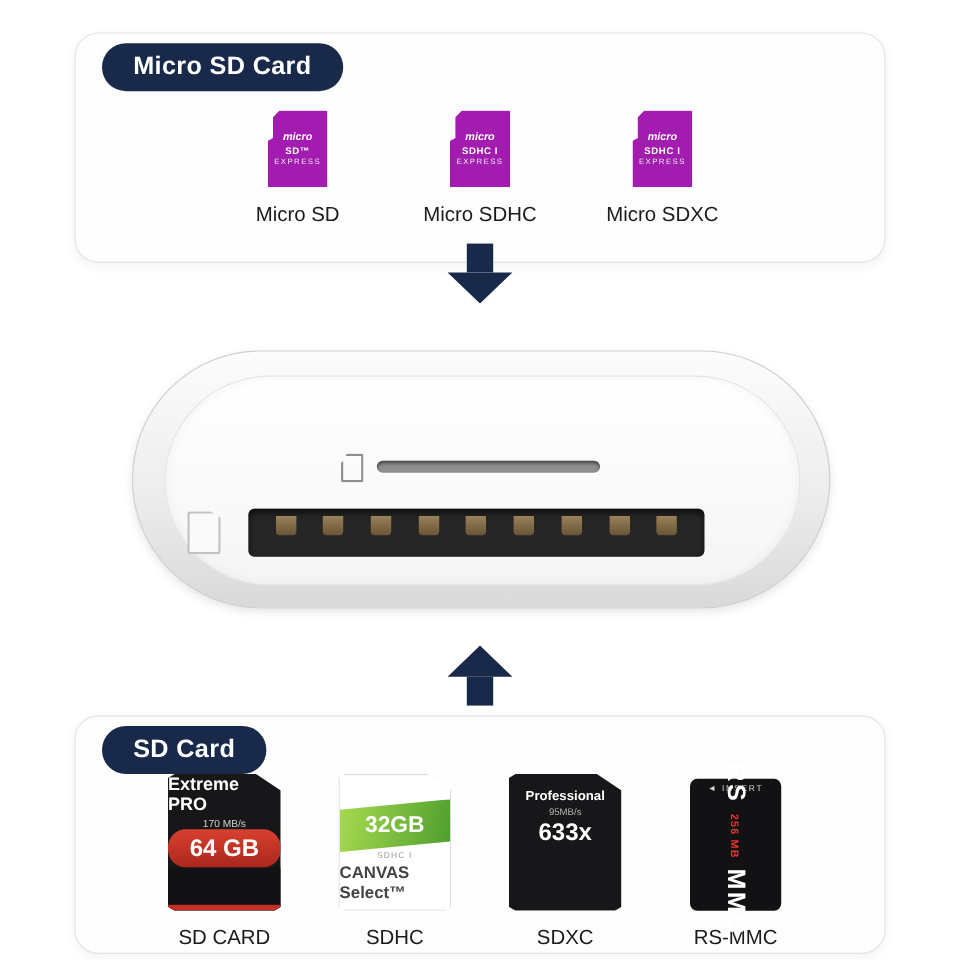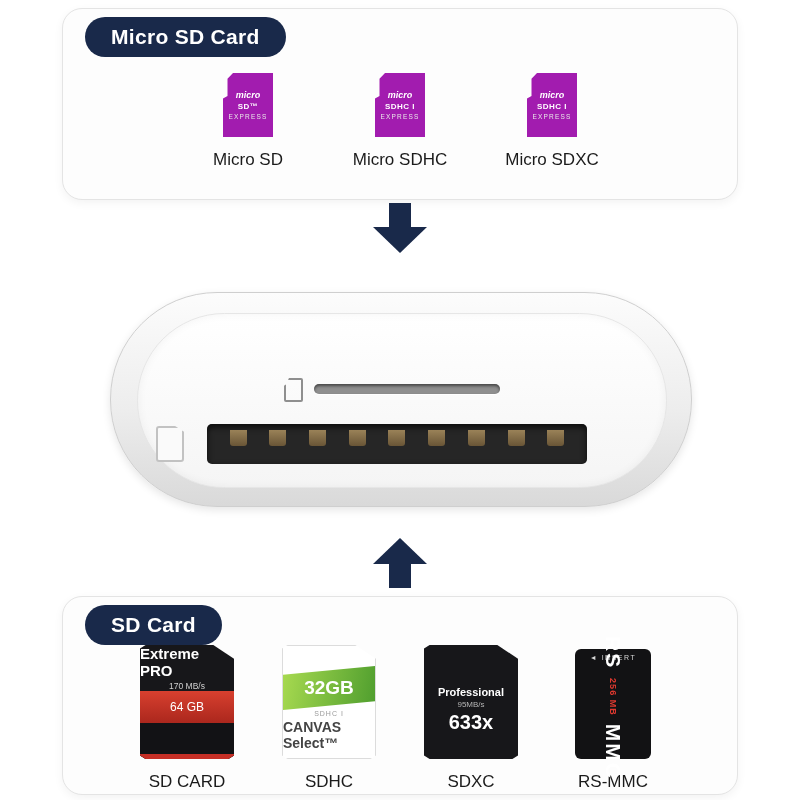--- a/index.html
+++ b/index.html
@@ -1,21 +1,21 @@
 <!DOCTYPE html>
 <html><head>
 <meta charset="utf-8">
 <style>
   html,body{margin:0;padding:0;background:#ffffff;}
   body{width:800px;height:800px;position:relative;font-family:"Liberation Sans",sans-serif;overflow:hidden;}
 
   
   .panel{position:absolute;left:62px;width:674px;background:#fdfdfd;border:1px solid #e4e4e4;
          border-radius:20px;box-shadow:0 3px 10px rgba(0,0,0,0.05);}
-  .panel.top{top:8px;height:190px;}
+  .panel.top{top:27px;height:190px;}
   .panel.bottom{top:596px;height:197px;}
   .badge{position:absolute;left:22px;top:8px;background:#19294a;color:#fff;font-weight:bold;
          font-size:21px;letter-spacing:.3px;padding:8px 26px;border-radius:24px;}
 
   
   .micro-row{position:absolute;left:0;right:0;top:64px;display:flex;justify-content:center;gap:34px;}
   .micro-group{display:flex;flex-direction:column;align-items:center;width:118px;}
   .micro-card{width:50px;height:64px;background:#a21caf;color:#fff;display:flex;flex-direction:column;
               align-items:center;justify-content:center;gap:2px;
               clip-path:polygon(20% 0,100% 0,100% 100%,0 100%,0 40%,9% 36%,9% 9%);}
@@ -55,35 +55,35 @@
   
   .sd-row{position:absolute;left:0;right:0;top:48px;display:flex;justify-content:center;gap:38px;align-items:flex-end;}
   .sd-group{display:flex;flex-direction:column;align-items:center;width:104px;}
   .sd-card{width:94px;height:114px;display:flex;flex-direction:column;overflow:hidden;
            clip-path:polygon(6% 0,78% 0,100% 12%,100% 97%,94% 100%,6% 100%,0 97%,0 3%);}
   
   .sandisk{background:#17171a;}
   .sk-top{height:46px;display:flex;flex-direction:column;align-items:center;justify-content:center;gap:2px;}
   .sk-brand{color:#fff;font-weight:bold;font-size:15px;}
   .sk-speed{color:#cfcfcf;font-size:8.5px;}
-  .sk-band{height:32px;background:linear-gradient(180deg,#d8402f,#ab271d);color:#fff;font-weight:normal;
-           font-size:12px;display:flex;align-items:center;justify-content:center;}
+  .sk-band{height:32px;background:linear-gradient(180deg,#d8402f,#ab271d);color:#fff;font-weight:bold;
+           font-size:20px;display:flex;align-items:center;justify-content:center;border-radius:15px;}
   .sk-bottom{flex:1;background:#121215;border-bottom:5px solid #c62f26;}
   
   .kingston{background:#ffffff;border:1px solid #dcdcdc;box-sizing:border-box;}
   .kg-top{height:20px;}
   .kg-band{height:44px;background:linear-gradient(100deg,#a8da50,#4f9e2e);
            clip-path:polygon(0 20%,100% 0,100% 80%,0 100%);
            display:flex;align-items:center;justify-content:center;color:#fff;font-weight:bold;font-size:19px;}
   .kg-bottom{flex:1;display:flex;flex-direction:column;align-items:center;justify-content:flex-end;gap:2px;padding-bottom:7px;}
   .kg-marks{font-size:7px;color:#9a9a9a;letter-spacing:1px;}
   .kg-brand{font-size:14px;color:#444;font-weight:bold;}
   
   .lexar{background:#17171a;}
-  .lx-top{height:73px;display:flex;flex-direction:column;align-items:center;justify-content:center;gap:2px;margin-top:28px;}
+  .lx-top{height:73px;display:flex;flex-direction:column;align-items:center;justify-content:center;gap:2px;}
   .lx-brand{color:#fff;font-weight:bold;font-size:11px;}
   .lx-speed{color:#b5b5b5;font-size:8px;}
   .lx-rating{color:#fff;font-weight:bold;font-size:20px;}
   .lx-bottom{flex:1;background:linear-gradient(180deg,#e7bb52,#c09038);display:flex;flex-direction:column;
              align-items:center;justify-content:center;gap:2px;}
   .lx-marks{font-size:7.5px;color:#3a2f12;font-weight:bold;letter-spacing:1px;}
   .lx-cap{font-size:15px;color:#111;font-weight:bold;}
   
   .mmc-card{width:76px;height:110px;background:#121214;border-radius:6px;position:relative;}
   .mmc-insert{position:absolute;top:5px;left:0;right:0;text-align:center;font-size:7px;color:#d8d8d8;letter-spacing:1.5px;}

